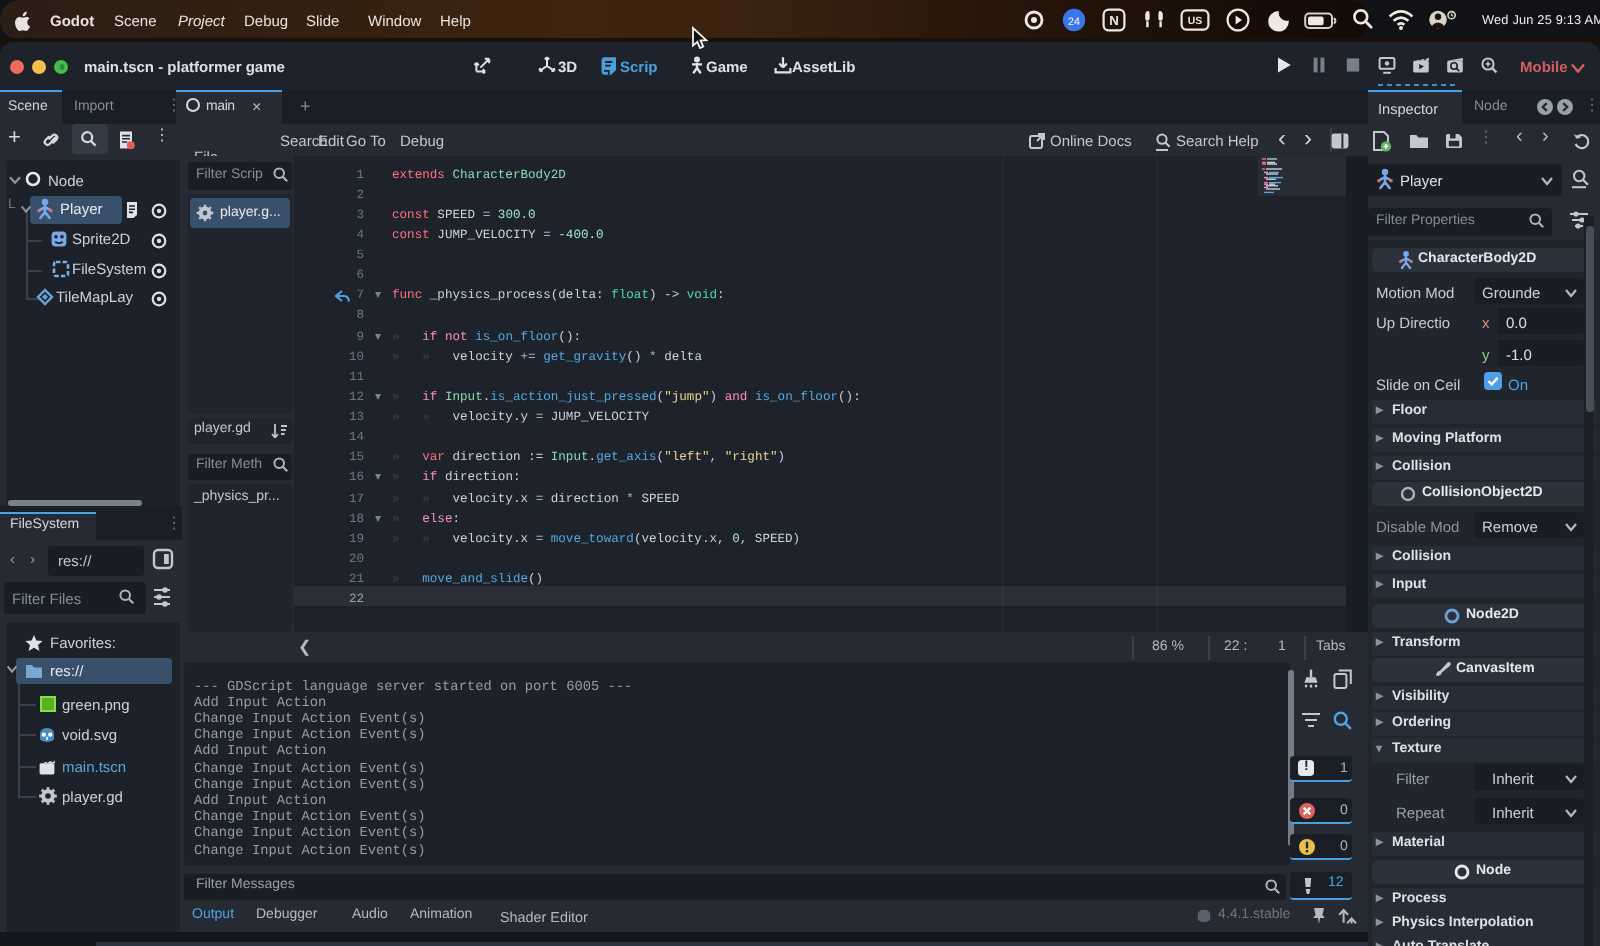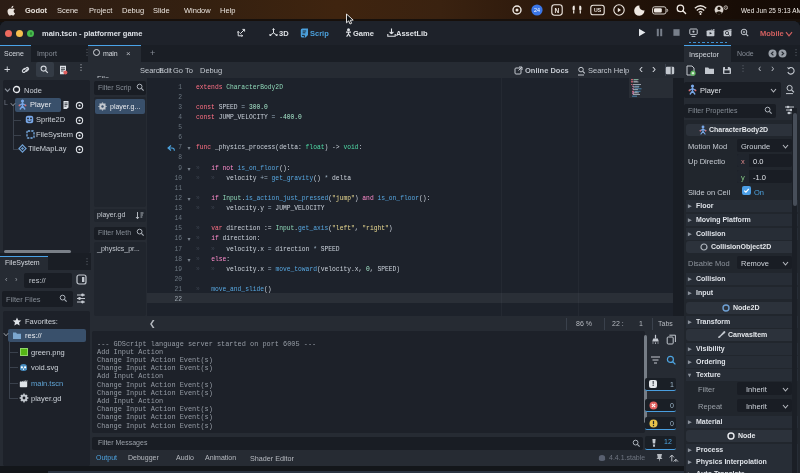--- a/index.html
+++ b/index.html
@@ -13,27 +13,27 @@
 .kw{color:#ff7085;}.cf{color:#ff8ccc;}.ty{color:#8fd8b8;}.gr{color:#4fdba6;}
 .fn{color:#57a7e0;}.st{color:#e8d890;}.nu{color:#a8e8cc;}.sy{color:#9db0c0;}
 .tb{color:#3a414d;}
 pre{font-family:"Liberation Mono",monospace;}
 .grp{left:2px;width:112px;height:12px;background:#272d36;font-size:7px;font-weight:bold;color:#dde1e7;line-height:12px;padding-left:10px;}
 .grp i{font-style:normal;color:#8b929c;font-size:7px;position:absolute;left:2px;}
 </style>
 </head>
 <body>
 
-<div class="abs" style="left:0;top:0;width:800px;height:20px;background:linear-gradient(90deg,#2c1d15 0%,#342010 25%,#3f240f 42%,#3a2210 55%,#2d190c 68%,#211208 80%,#180d06 92%,#140a05 100%);color:#e9e3dd;">
+<div class="abs" style="left:0;top:0;width:684px;height:20px;background:linear-gradient(90deg,#2c1d15 0%,#342010 25%,#3f240f 42%,#3a2210 55%,#2d190c 68%,#211208 80%,#180d06 92%,#140a05 100%);color:#e9e3dd;border-radius:10px;">
   <svg style="left:7px;top:5px;" width="9" height="11" viewBox="0 0 12 14">
       <path d="M8.4,0.6 Q8.6,2 7.8,3 Q7,4 5.9,3.9 Q5.6,2.6 6.5,1.6 Q7.3,0.7 8.4,0.6 Z M5.9,4.8 Q7,4.8 7.9,4.4 Q9.3,4 10.3,5.2 Q8.7,6.3 8.8,8 Q8.9,9.9 10.7,10.7 Q10.2,12 9.4,12.9 Q8.6,13.9 7.6,13.5 Q6.6,13.1 5.9,13.1 Q5.2,13.1 4.2,13.5 Q3.2,13.9 2.4,12.9 Q0.9,11.1 0.7,8.7 Q0.5,6.5 1.7,5.3 Q2.6,4.4 3.9,4.4 Q4.8,4.4 5.9,4.8 Z" fill="#e9e3dd"></path>
     </svg>
   <span class="abs b" style="left:25px;top:6px;">Godot</span>
   <span class="abs" style="left:57px;top:6px;">Scene</span>
-  <span class="abs" style="left:89px;top:6px;">Project</span>
+  <span class="abs" style="left:89px;top:6px;font-style:italic;">Project</span>
   <span class="abs" style="left:122px;top:6px;">Debug</span>
   <span class="abs" style="left:153px;top:6px;">Slide</span>
   <span class="abs" style="left:184px;top:6px;">Window</span>
   <span class="abs" style="left:220px;top:6px;">Help</span>
   <span class="abs" style="left:741px;top:6.5px;font-size:6.4px;color:#f2eeea;white-space:nowrap;letter-spacing:0.1px;">Wed Jun 25  9:13 AM</span>
 </div>
 <div class="abs" id="statusicons" style="left:0;top:0;width:800px;height:20px;">
   <svg style="left:512px;top:5px;" width="10" height="10" viewBox="0 0 10 10">
       <circle cx="5" cy="5" r="4" stroke="#efe9e3" stroke-width="1.4" fill="none"></circle>
       <circle cx="5" cy="5" r="1.5" fill="#efe9e3"></circle>
@@ -351,21 +351,21 @@
 
   <span class="abs" style="left:4px;top:12px;color:#c3c8cf;">File</span>
   <span class="abs" style="left:26px;top:4px;color:#c3c8cf;padding-left:40px;">Edit</span>
   <span class="abs" style="left:47px;top:4px;color:#c3c8cf;text-align:right;">Search</span>
   <span class="abs" style="left:80px;top:4px;color:#c3c8cf;">Go To</span>
   <span class="abs" style="left:107px;top:4px;color:#c3c8cf;">Debug</span>
   <svg style="left:421px;top:4px;" width="9" height="9" viewBox="0 0 9 9">
       <rect x="1" y="2" width="6" height="6" rx="1" stroke="#c3c8cf" stroke-width="1" fill="none"></rect>
       <path d="M5,1 L8,1 L8,4 M8,1 L4.5,4.5" stroke="#c3c8cf" stroke-width="1" fill="none"></path>
     </svg>
-  <span class="abs" style="left:432px;top:4px;color:#c3c8cf;font-weight:bold;">Online Docs</span>
+  <span class="abs" style="left:432px;top:4px;color:#c3c8cf;">Online Docs</span>
   <svg style="left:484px;top:4px;" width="9" height="10" viewBox="0 0 9 10">
       <circle cx="4" cy="3.6" r="2.3" stroke="#c3c8cf" stroke-width="1" fill="none"></circle>
       <path d="M5.8,5.4 L7.8,7.4" stroke="#c3c8cf" stroke-width="1.1"></path>
       <path d="M1,9 h6" stroke="#c3c8cf" stroke-width="1"></path>
     </svg>
   <span class="abs" style="left:495px;top:4px;color:#c3c8cf;">Search Help</span>
   <span class="abs" style="left:546px;top:0px;color:#d0d4da;font-size:12px;">‹</span>
   <span class="abs" style="left:559px;top:0px;color:#d0d4da;font-size:12px;">›</span>
   <div class="abs" style="left:572px;top:2px;width:1px;height:12px;background:#3a414c;"></div>
   <svg style="left:572px;top:4px;" width="10" height="9" viewBox="0 0 10 9">

